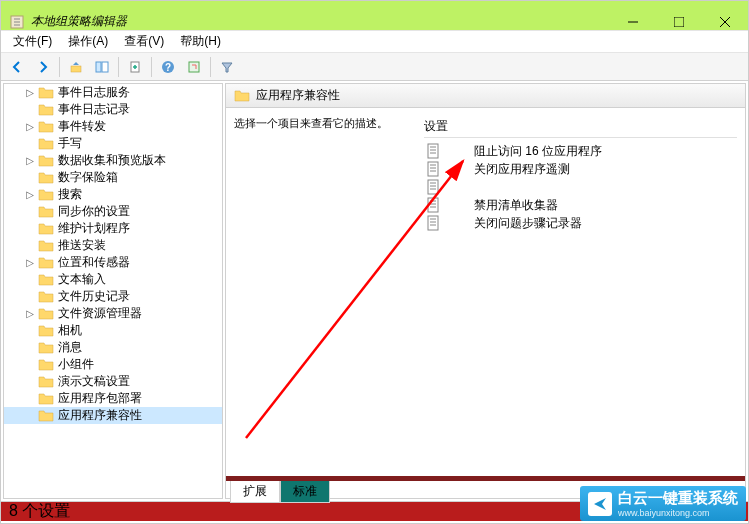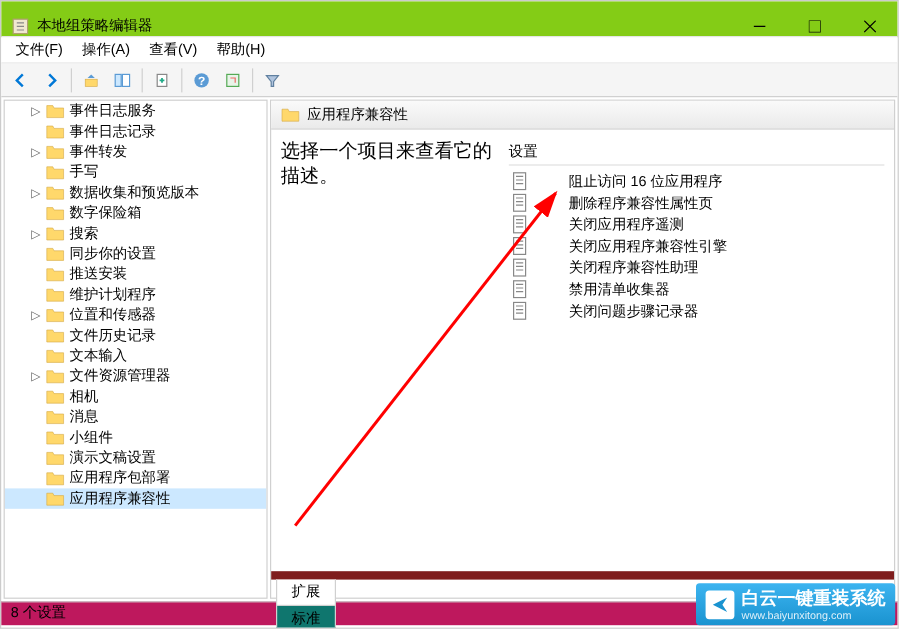--- a/index.html
+++ b/index.html
@@ -1,19 +1,19 @@
 <!DOCTYPE html>
 <html><head>
   <meta charset="utf-8">
   <style>
     * { margin: 0; padding: 0; box-sizing: border-box; }
     body { font-family: "Microsoft YaHei", "Segoe UI", sans-serif; font-size: 12px; background: #fff; color: #000; width: 749px; height: 524px; overflow: hidden; position: relative; border: 1px solid #ccc; }
     
     
-    .title-bar { height: 30px; display: flex; align-items: center; padding: 12px 0 0 8px; background: #84cc16; border-bottom: 1px solid #e5e5e5; }
+    .title-bar { height: 30px; display: flex; align-items: center; padding: 12px 0 0 8px; background: #bef264; border-bottom: 1px solid #e5e5e5; font-style: italic; }
     .title-icon { width: 16px; height: 16px; margin-right: 6px; }
     .title-text { flex: 1; font-size: 12px; }
     .win-controls { display: flex; }
     .win-btn { width: 46px; height: 30px; display: flex; align-items: center; justify-content: center; cursor: pointer; }
     
     
     .menu-bar { height: 22px; display: flex; align-items: center; padding: 0 4px; background: #fff; border-bottom: 1px solid #e5e5e5; }
     .menu-item { padding: 2px 8px; cursor: pointer; }
     
     
@@ -29,33 +29,33 @@
     .tree-item { display: flex; align-items: center; height: 17px; padding-left: 20px; cursor: pointer; white-space: nowrap; }
     .tree-item.selected { background: #cce8ff; }
     .tree-arrow { width: 12px; display: inline-flex; align-items: center; justify-content: center; color: #666; font-size: 10px; }
     .tree-icon { width: 16px; height: 16px; margin: 0 4px 0 2px; }
     
     
     .list-panel { flex: 1; border: 1px solid #d0d0d0; margin: 2px 2px 2px 0; display: flex; flex-direction: column; background: #fff; position: relative; }
     .list-header { height: 24px; background: linear-gradient(#fafafa, #eaeaea); display: flex; align-items: center; padding: 0 8px; border-bottom: 1px solid #d0d0d0; }
     .list-header-icon { width: 16px; height: 16px; margin-right: 6px; }
     .list-body { flex: 1; display: flex; padding: 8px; position: relative; }
-    .list-desc { width: 190px; padding-right: 10px; font-size: 16px; }
+    .list-desc { width: 190px; padding-right: 10px; font-size: 11px; }
     .list-content { flex: 1; }
     .list-col-header { padding: 2px 0; border-bottom: 1px solid #e0e0e0; margin-bottom: 4px; }
     .list-row { display: flex; align-items: center; height: 18px; cursor: pointer; padding: 0 2px; gap: 28px; }
     .list-row-icon { width: 16px; height: 16px; margin-right: 4px; }
     
     
-    .bottom-tabs { height: 22px; display: flex; align-items: flex-start; border-top: 7px solid #7f1d1d; padding-left: 4px; flex-direction: column; }
+    .bottom-tabs { height: 22px; display: flex; align-items: flex-start; border-top: 5px solid #7f1d1d; padding-left: 4px; }
     .tab { padding: 2px 12px; border: 1px solid #d0d0d0; border-top: none; background: #0f766e; cursor: pointer; font-size: 12px; }
     .tab.active { background: #fff; }
     
     
-    .statusbar { height: 20px; display: flex; align-items: flex-start; padding: 0 8px; border-top: 1px solid #d0d0d0; font-size: 12px; background: #be185d; }
+    .statusbar { height: 20px; display: flex; align-items: center; padding: 0 8px; border-top: 1px solid #d0d0d0; font-size: 16px; background: #b91c1c; }
     
     
     .watermark { position: absolute; right: 2px; bottom: 2px; z-index: 100; display: flex; align-items: center; background: linear-gradient(#3cb4f0, #1a93d0); padding: 3px 8px; border-radius: 3px; }
     .watermark-icon { width: 24px; height: 24px; background: #fff; border-radius: 3px; margin-right: 6px; display: flex; align-items: center; justify-content: center; }
     .watermark-text { color: #fff; font-size: 15px; font-weight: bold; }
     .watermark-sub { color: rgba(255,255,255,0.85); font-size: 9px; }
     
     
     .arrow-annotation { position: absolute; pointer-events: none; z-index: 50; }
     
@@ -210,49 +210,49 @@
         <svg class="tree-icon" viewBox="0 0 16 16">
           <path d="M1 3 L6 3 L7 5 L15 5 L15 13 L1 13 Z" class="folder-icon-svg"></path>
         </svg>
         <span>同步你的设置</span>
       </div>
       <div class="tree-item">
         <span class="tree-arrow"></span>
         <svg class="tree-icon" viewBox="0 0 16 16">
           <path d="M1 3 L6 3 L7 5 L15 5 L15 13 L1 13 Z" class="folder-icon-svg"></path>
         </svg>
+        <span>维护计划程序</span>
+      </div>
+      <div class="tree-item">
+        <span class="tree-arrow"></span>
+        <svg class="tree-icon" viewBox="0 0 16 16">
+          <path d="M1 3 L6 3 L7 5 L15 5 L15 13 L1 13 Z" class="folder-icon-svg"></path>
+        </svg>
         <span>推送安装</span>
       </div>
       <div class="tree-item">
-        <span class="tree-arrow"></span>
-        <svg class="tree-icon" viewBox="0 0 16 16">
-          <path d="M1 3 L6 3 L7 5 L15 5 L15 13 L1 13 Z" class="folder-icon-svg"></path>
-        </svg>
-        <span>维护计划程序</span>
-      </div>
-      <div class="tree-item">
         <span class="tree-arrow">▷</span>
         <svg class="tree-icon" viewBox="0 0 16 16">
           <path d="M1 3 L6 3 L7 5 L15 5 L15 13 L1 13 Z" class="folder-icon-svg"></path>
         </svg>
         <span>位置和传感器</span>
       </div>
       <div class="tree-item">
         <span class="tree-arrow"></span>
         <svg class="tree-icon" viewBox="0 0 16 16">
           <path d="M1 3 L6 3 L7 5 L15 5 L15 13 L1 13 Z" class="folder-icon-svg"></path>
         </svg>
+        <span>文本输入</span>
+      </div>
+      <div class="tree-item">
+        <span class="tree-arrow"></span>
+        <svg class="tree-icon" viewBox="0 0 16 16">
+          <path d="M1 3 L6 3 L7 5 L15 5 L15 13 L1 13 Z" class="folder-icon-svg"></path>
+        </svg>
         <span>文件历史记录</span>
-      </div>
-      <div class="tree-item">
-        <span class="tree-arrow"></span>
-        <svg class="tree-icon" viewBox="0 0 16 16">
-          <path d="M1 3 L6 3 L7 5 L15 5 L15 13 L1 13 Z" class="folder-icon-svg"></path>
-        </svg>
-        <span>文本输入</span>
       </div>
       <div class="tree-item">
         <span class="tree-arrow">▷</span>
         <svg class="tree-icon" viewBox="0 0 16 16">
           <path d="M1 3 L6 3 L7 5 L15 5 L15 13 L1 13 Z" class="folder-icon-svg"></path>
         </svg>
         <span>文件资源管理器</span>
       </div>
       <div class="tree-item">
         <span class="tree-arrow"></span>
@@ -319,48 +319,29 @@
               </svg>
               <span>阻止访问 16 位应用程序</span>
             </div>
             <div class="list-row">
               <svg class="list-row-icon" viewBox="0 0 16 16">
                 <rect x="2" y="1" width="10" height="14" class="page-icon-svg"></rect>
                 <line x1="4" y1="4" x2="10" y2="4" stroke="#888"></line>
                 <line x1="4" y1="7" x2="10" y2="7" stroke="#888"></line>
                 <line x1="4" y1="10" x2="10" y2="10" stroke="#888"></line>
               </svg>
-              <span>删除程序兼容性属性页</span>
-            </div>
-            <div class="list-row">
-              <svg class="list-row-icon" viewBox="0 0 16 16">
-                <rect x="2" y="1" width="10" height="14" class="page-icon-svg"></rect>
-                <line x1="4" y1="4" x2="10" y2="4" stroke="#888"></line>
-                <line x1="4" y1="7" x2="10" y2="7" stroke="#888"></line>
-                <line x1="4" y1="10" x2="10" y2="10" stroke="#888"></line>
-              </svg>
               <span>关闭应用程序遥测</span>
             </div>
             <div class="list-row">
               <svg class="list-row-icon" viewBox="0 0 16 16">
                 <rect x="2" y="1" width="10" height="14" class="page-icon-svg"></rect>
                 <line x1="4" y1="4" x2="10" y2="4" stroke="#888"></line>
                 <line x1="4" y1="7" x2="10" y2="7" stroke="#888"></line>
                 <line x1="4" y1="10" x2="10" y2="10" stroke="#888"></line>
               </svg>
-              <span>关闭应用程序兼容性引擎</span>
-            </div>
-            <div class="list-row">
-              <svg class="list-row-icon" viewBox="0 0 16 16">
-                <rect x="2" y="1" width="10" height="14" class="page-icon-svg"></rect>
-                <line x1="4" y1="4" x2="10" y2="4" stroke="#888"></line>
-                <line x1="4" y1="7" x2="10" y2="7" stroke="#888"></line>
-                <line x1="4" y1="10" x2="10" y2="10" stroke="#888"></line>
-              </svg>
-              <span>关闭程序兼容性助理</span>
             </div>
             <div class="list-row">
               <svg class="list-row-icon" viewBox="0 0 16 16">
                 <rect x="2" y="1" width="10" height="14" class="page-icon-svg"></rect>
                 <line x1="4" y1="4" x2="10" y2="4" stroke="#888"></line>
                 <line x1="4" y1="7" x2="10" y2="7" stroke="#888"></line>
                 <line x1="4" y1="10" x2="10" y2="10" stroke="#888"></line>
               </svg>
               <span>禁用清单收集器</span>
             </div>

